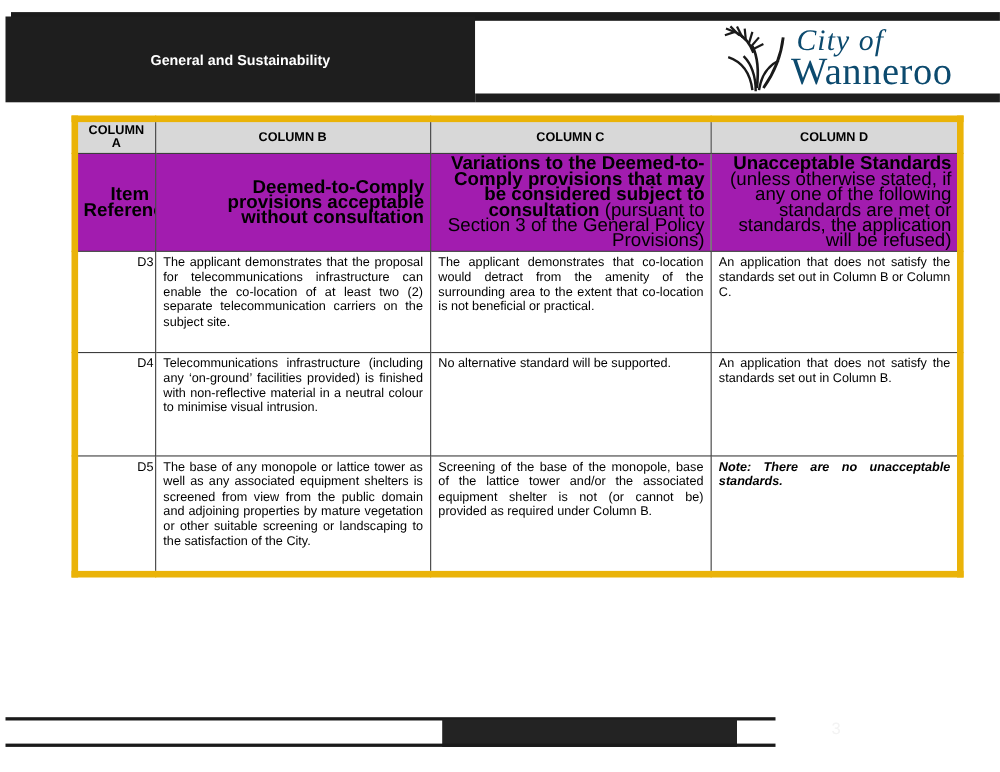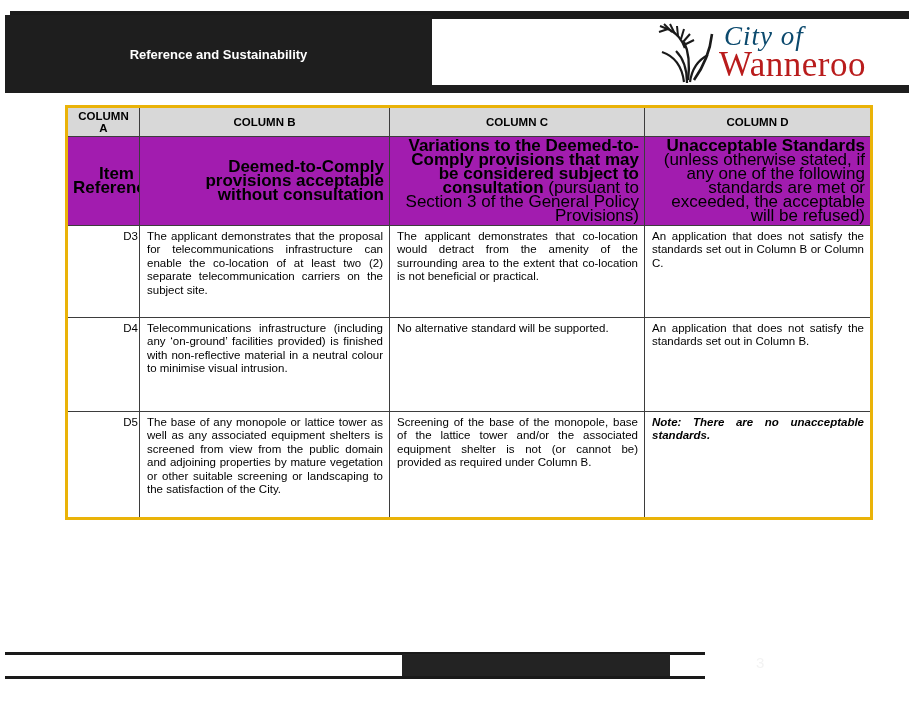--- a/index.html
+++ b/index.html
@@ -16,27 +16,27 @@
   }
   .logo-panel{position:absolute;left:432px;top:19px;right:0;height:66px;background:#ffffff;}
   .bottom-bar-right{position:absolute;left:432px;top:85px;right:0;height:8px;background:#1e1e1e;}
   .logo-plant{position:absolute;left:222px;top:3px;}
   .logo-cityof{
     position:absolute;left:292px;top:2px;font-family:Liberation Serif, serif;
     font-style:italic;font-size:27px;color:#0c4a6e;letter-spacing:1px;
   }
   .logo-wanneroo{
     position:absolute;left:287px;top:26px;font-family:"Liberation Serif", serif;
-    font-size:35px;color:#b91c1c;letter-spacing:0.5px;
+    font-size:35px;color:#0c4a6e;letter-spacing:0.5px;
   }
   
   table.policy{
     position:absolute;left:65px;top:105px;width:805px;
     border-collapse:collapse;table-layout:fixed;
-    border:3px solid #eab308;
+    border:6px solid #eab308;
   }
   table.policy td{border:1.5px solid #3d3d3d;overflow:hidden;}
   .col-a{width:73px;} .col-b{width:250px;} .col-c{width:255px;} .col-d{width:227px;}
   tr.hrow1{height:28px;} tr.hrow2{height:79px;}
   tr.r-d3{height:92px;} tr.r-d4{height:94px;padding-left:46px;} tr.r-d5{height:107px;}
   td.head{
     background:#d8d8d8;text-align:center;vertical-align:middle;
     font-weight:bold;font-size:11.5px;padding:2px 6px;color:#000;
   }
   td.subhead{
@@ -58,21 +58,21 @@
   .foot-rect{position:absolute;left:402px;top:654px;width:268px;height:25px;background:#232323;}
   .foot-line-bottom{position:absolute;left:5px;top:676px;width:700px;height:3px;background:#1a1a1a;}
   .page-num{position:absolute;left:756px;top:654px;font-size:15px;color:#f3f3f3;}
 </style>
 </head>
 <body>
 
 <div class="top-bar"></div>
 
 <div class="title-box">
-  <div>Reference and Sustainability</div>
+  <div>General and Sustainability</div>
 </div>
 
 <div class="logo-panel">
   <span class="logo-plant">
     <svg width="68" height="62" viewBox="0 0 68 62" fill="none" stroke="#1a1a1a">
 
       <path d="M30 60 C28 44 20 34 8 30" stroke-width="2.2"></path>
       <path d="M33 61 C33 46 29 36 22 29" stroke-width="2.2"></path>
       <path d="M36 60 C38 46 44 38 54 33" stroke-width="2.2"></path>
       <path d="M34 58 C36 42 35 30 30 20" stroke-width="2.4"></path>
@@ -116,21 +116,21 @@
         <span class="b">Item Reference</span>
       </td>
       <td class="subhead">
         <span class="b">Deemed-to-Comply provisions acceptable without consultation</span>
       </td>
       <td class="subhead">
         <span class="b">Variations to the Deemed-to-Comply provisions that may be considered subject to consultation</span><span class="n"> (pursuant to Section 3 of the General Policy Provisions)</span>
       </td>
       <td class="subhead">
         <div class="b">Unacceptable Standards</div>
-        <div class="n">(unless otherwise stated, if any one of the following standards are met or exceeded, the acceptable will be refused)</div>
+        <div class="n">(unless otherwise stated, if any one of the following standards are met or standards, the application will be refused)</div>
       </td>
     </tr>
     <tr class="r-d3">
       <td class="itemcell">D3</td>
       <td class="bodycell">The applicant demonstrates that the proposal for telecommunications infrastructure can enable the co-location of at least two (2) separate telecommunication carriers on the subject site.</td>
       <td class="bodycell">The applicant demonstrates that co-location would detract from the amenity of the surrounding area to the extent that co-location is not beneficial or practical.</td>
       <td class="bodycell">An application that does not satisfy the standards set out in Column B or Column C.</td>
     </tr>
     <tr class="r-d4">
       <td class="itemcell">D4</td>

